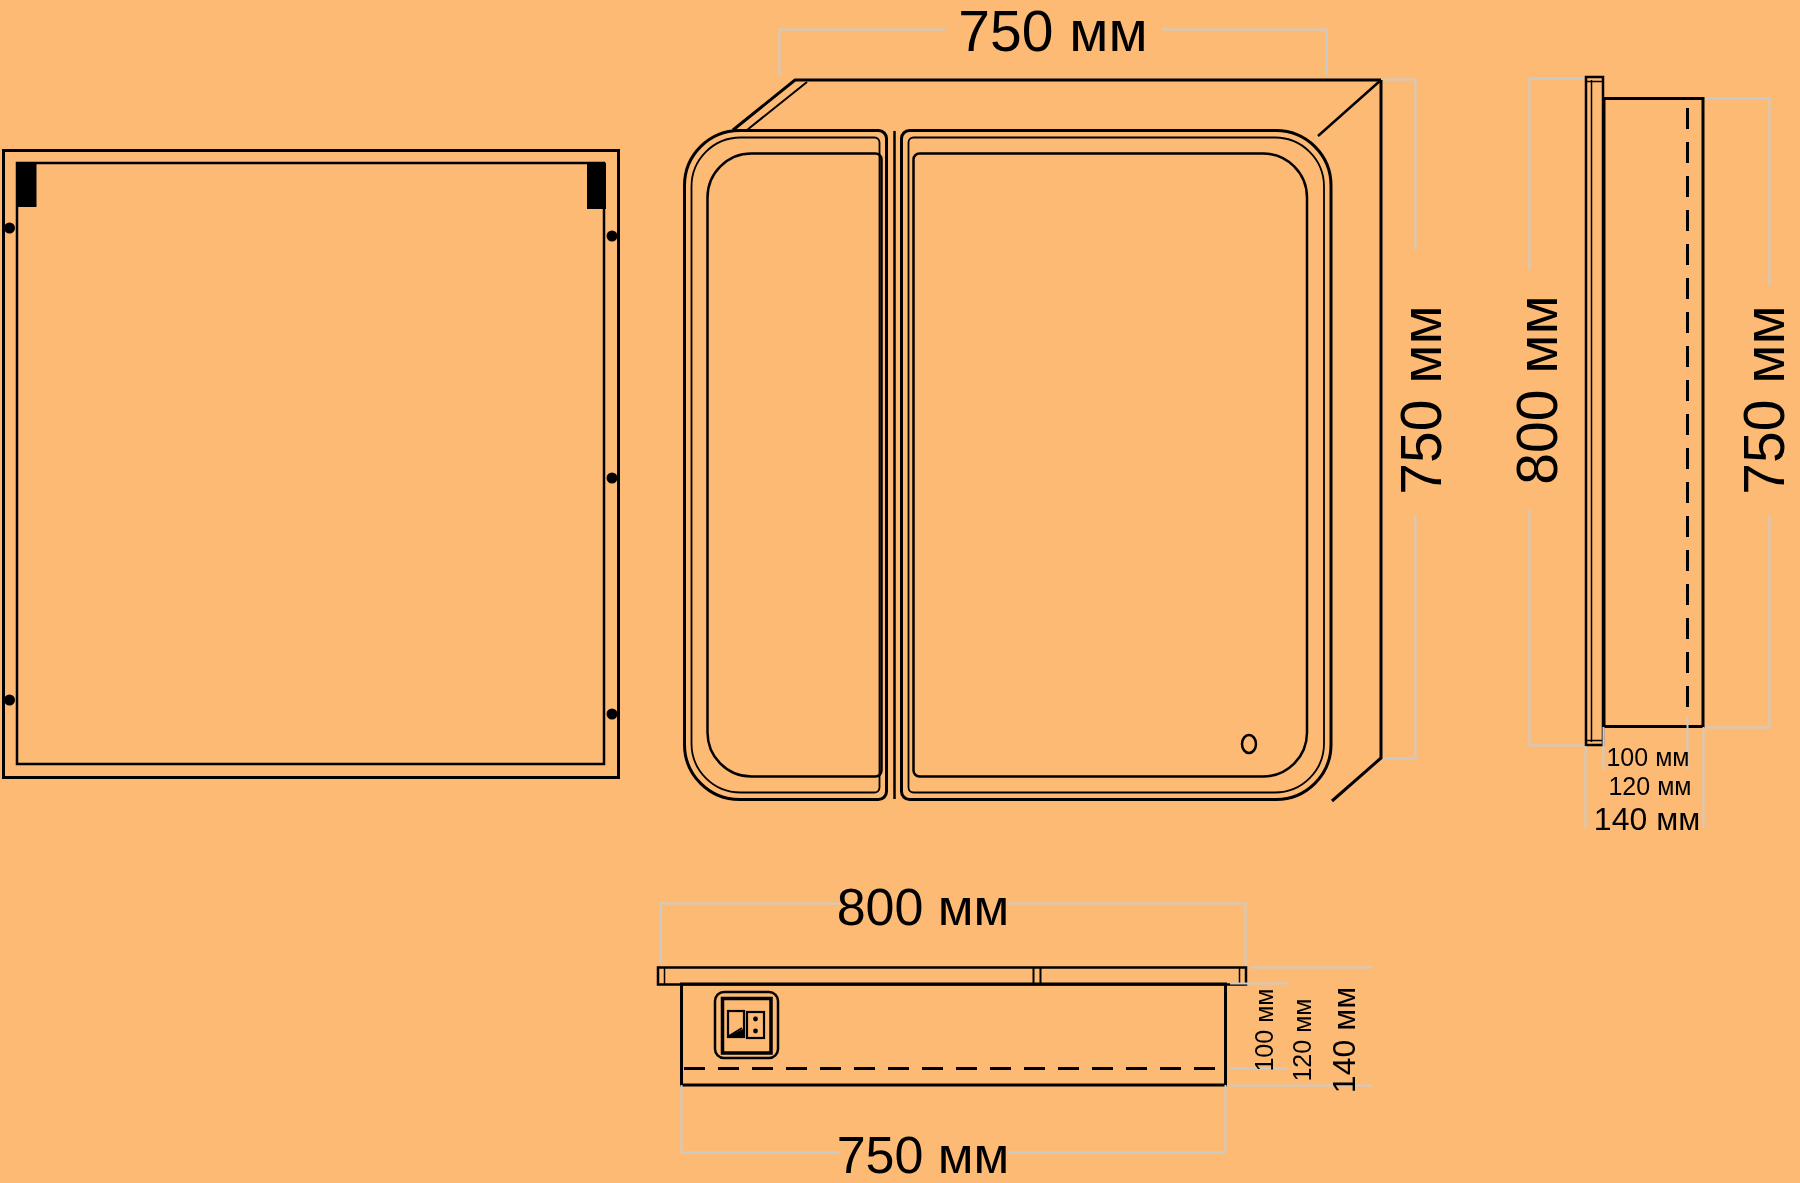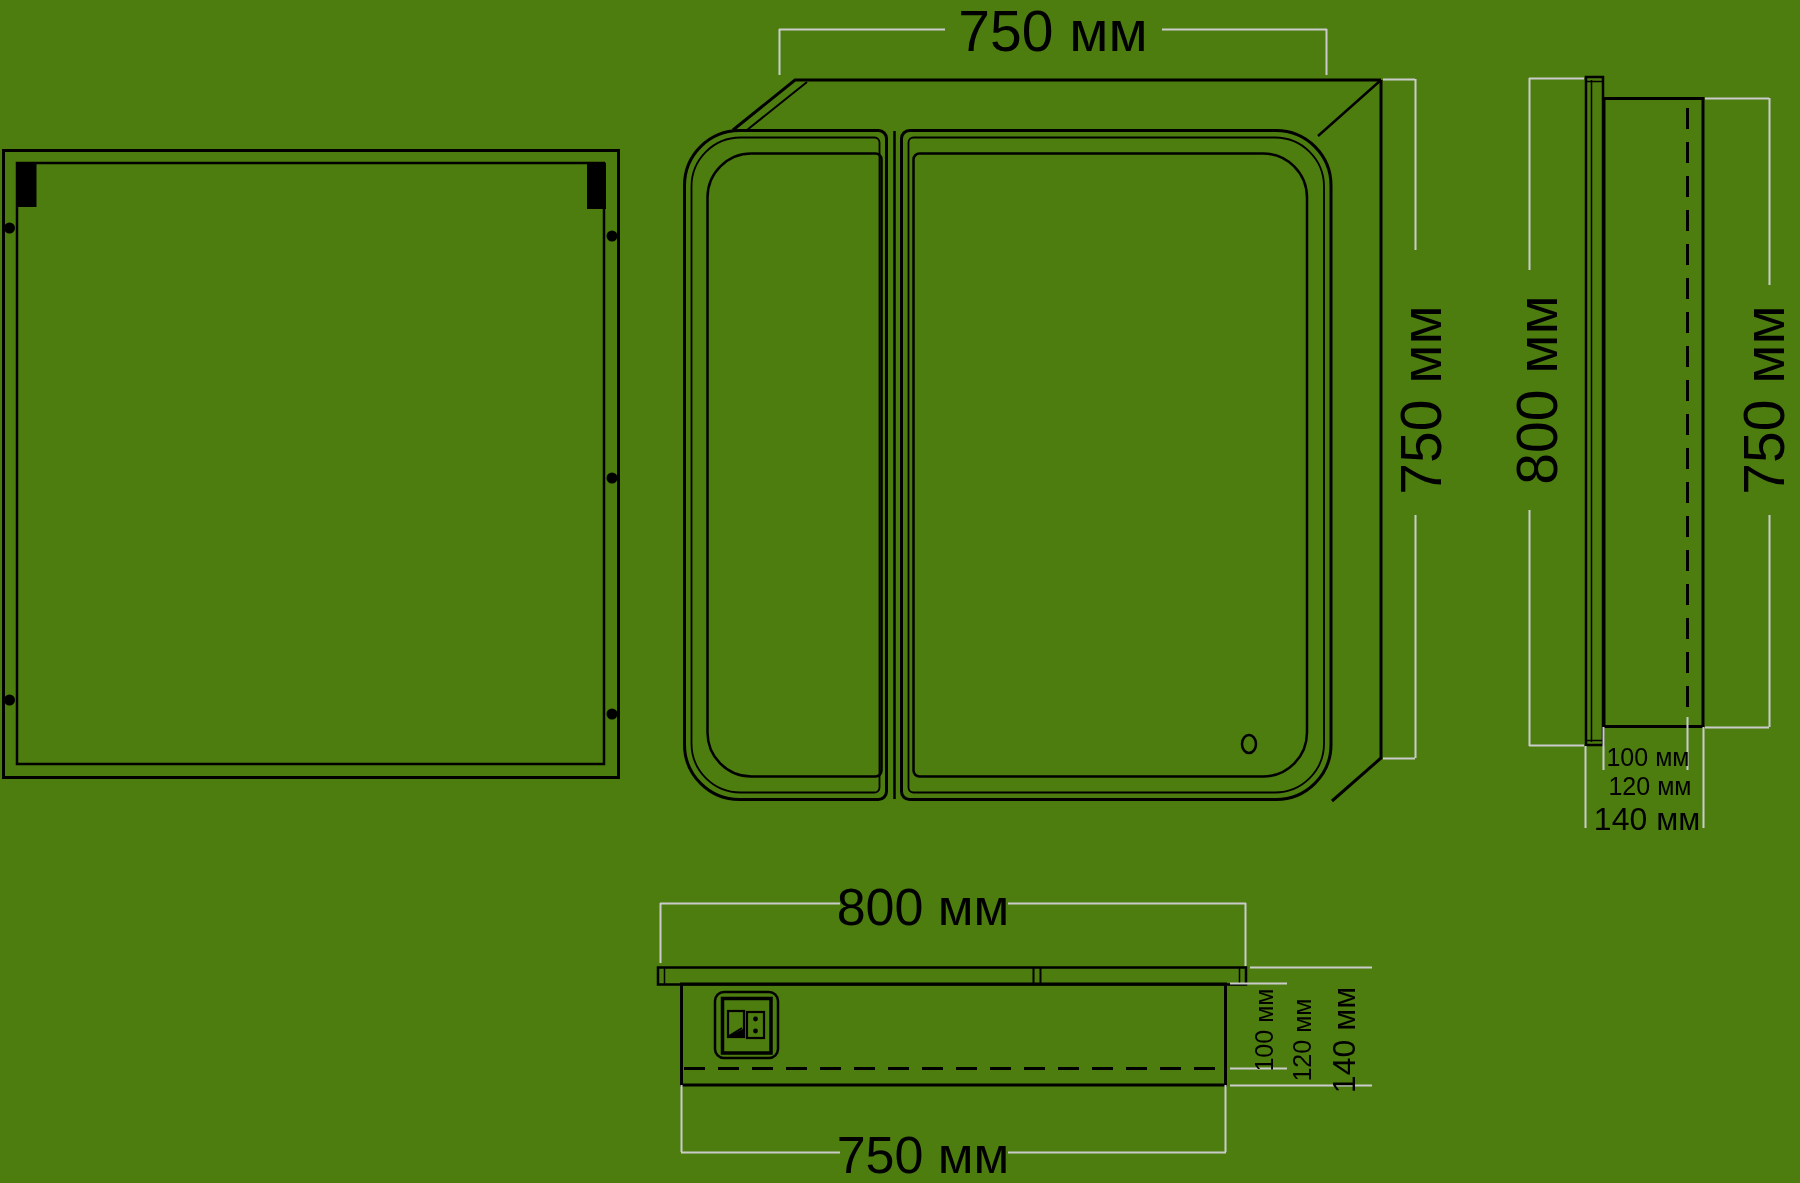--- a/index.html
+++ b/index.html
@@ -1,16 +1,16 @@
 <!DOCTYPE html>
 <html><head>
 <meta charset="utf-8">
 <style>
   html,body{margin:0;padding:0;background:#ffffff;}
-  .stage{position:relative;width:1800px;height:1183px;background:#4d7c0f;overflow:hidden;}
+  .stage{position:relative;width:1800px;height:1183px;background:#fdba74;overflow:hidden;}
   svg{display:block;}
   text{font-family:"Liberation Sans", sans-serif;fill:#000000;}
   .dim-xl{font-size:57px;}
   .dim-l{font-size:52px;}
   .dim-m{font-size:32px;}
   .dim-s{font-size:25px;}
   .ln{stroke:#000000;fill:none;}
   .dimln{stroke:#cbcbcb;stroke-width:2;fill:none;}
 </style>
 </head>

